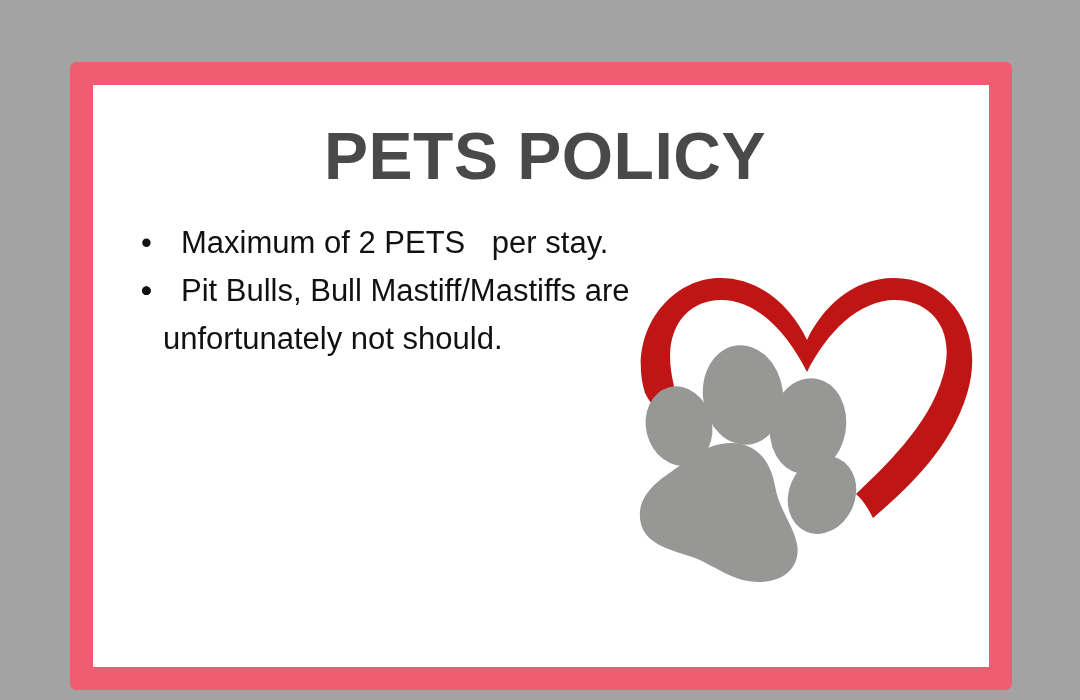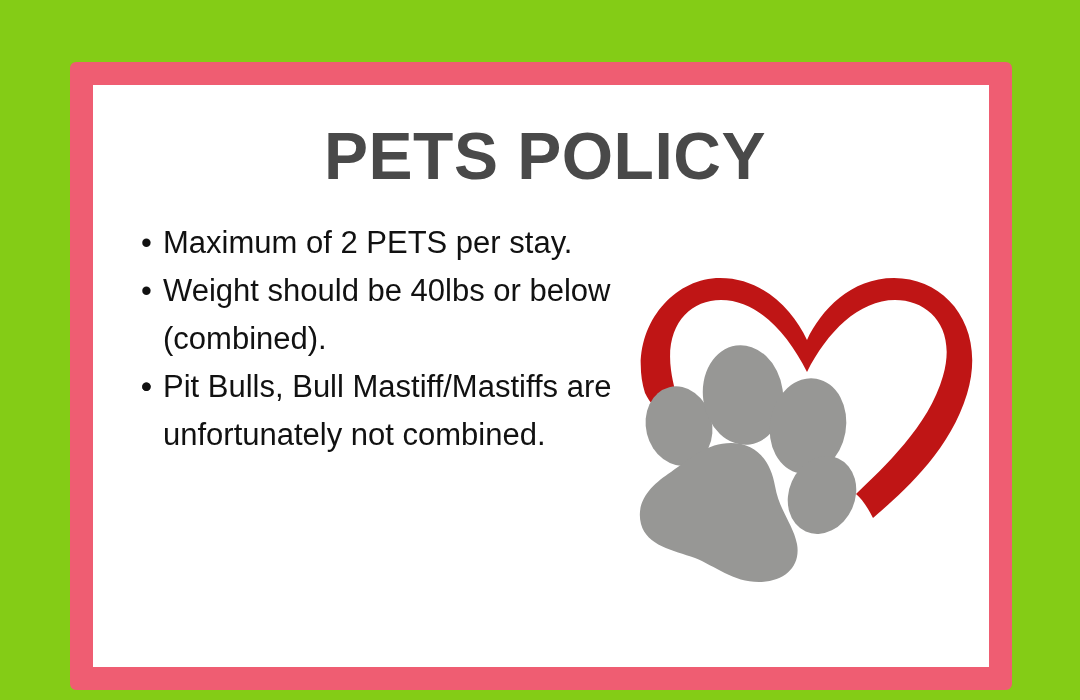--- a/index.html
+++ b/index.html
@@ -75,56 +75,55 @@
     position: absolute;
     left: 5px;
     top: 0;
     width: 20px;
     text-align: left;
     font-size: 31px;
     line-height: 48px;
     color: #111111;
   }
   .run-b { font-weight: normal; }
-  .run-n { font-weight: normal; }
+  .run-n { font-weight: normal; margin-left: 18px; }
 
   
   #artwork {
     position: absolute;
     left: 615px;
     top: 248px;
     width: 380px;
     height: 345px;
   }
   #artwork svg { display: block; width: 100%; height: 100%; }
 </style>
 </head>
 <body>
 
-<div id="poster" style="background: #84cc16;">
+<div id="poster" style="background: #a3a3a3;">
 
   <div id="frame" style="border-color: rgb(239, 93, 114); border-width: 23px; background: rgb(255, 255, 255);"></div>
 
   <div id="title" style="color: rgb(73, 73, 73);">PETS POLICY</div>
 
   <ul id="bullets" style="color: rgb(17, 17, 17);">
     <li>
       <span class="dot">•</span>
       <span class="runs"><span class="run-n">Maximum of </span><span class="run-b">2 PETS</span><span class="run-n"> per stay.</span></span>
     </li>
     <li>
       <span class="dot">•</span>
-      <span class="runs"><span class="run-n">Weight should be </span><span class="run-b">40lbs or below</span><span class="run-n"> (combined).</span></span>
     </li>
     <li>
       <span class="dot">•</span>
     </li>
     <li>
       <span class="dot">•</span>
-      <span class="runs"><span class="run-n">Pit Bulls, Bull Mastiff/Mastiffs are </span><span class="run-b">unfortunately not combined.</span></span>
+      <span class="runs"><span class="run-n">Pit Bulls, Bull Mastiff/Mastiffs are </span><span class="run-b">unfortunately not should.</span></span>
     </li>
   </ul>
 
   <div id="artwork">
     <svg viewBox="0 0 380 345" xmlns="http://www.w3.org/2000/svg" aria-hidden="true">
 
       <path id="heart-path" d="M 30 145
                C 12 86, 54 30, 105 30
                C 148 30, 178 62, 192 92
                C 206 62, 236 30, 279 30

